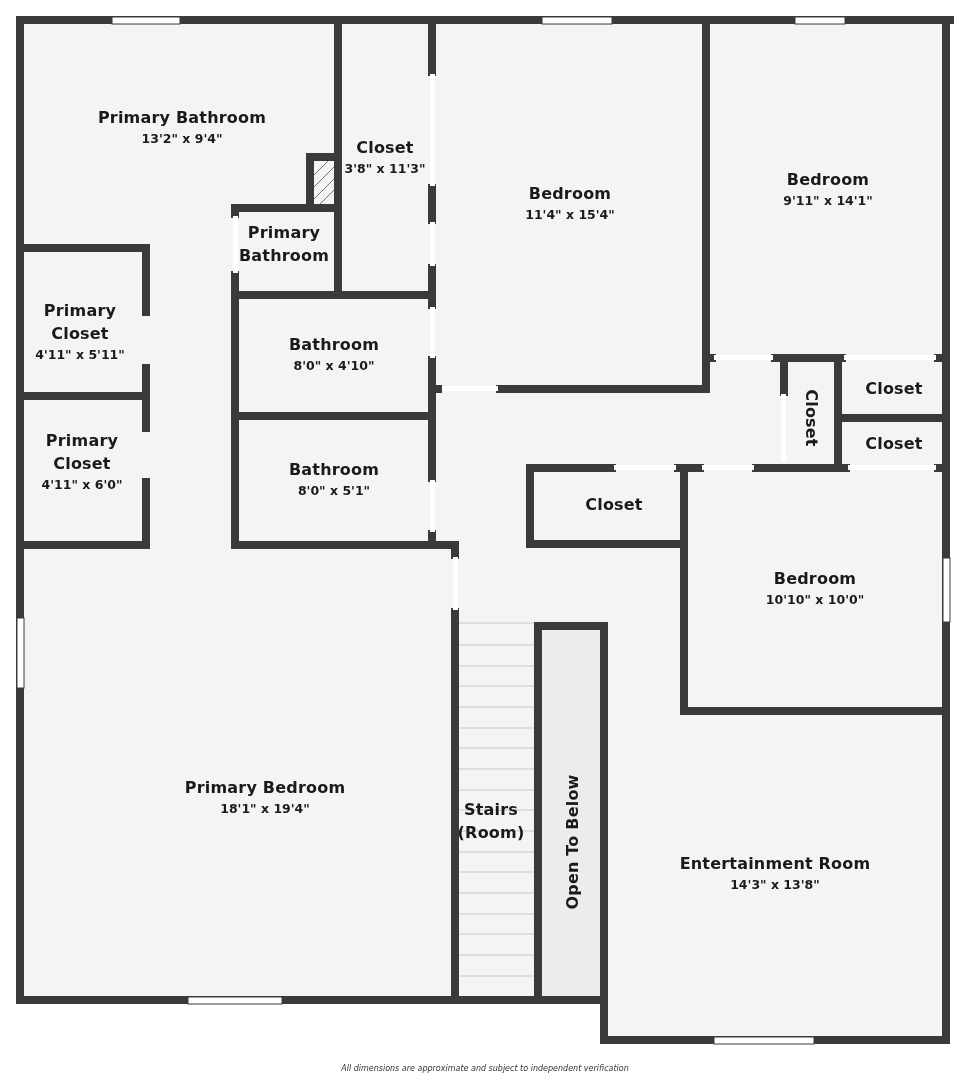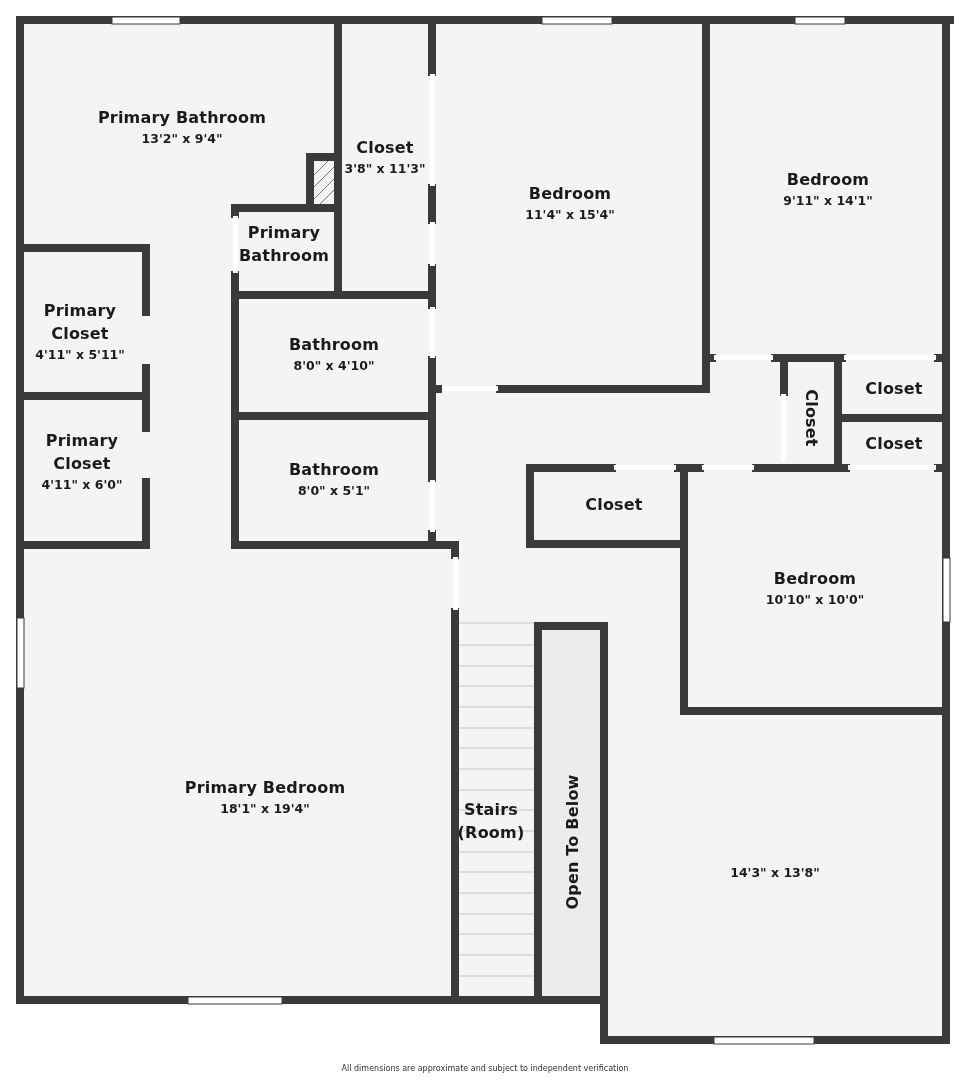--- a/index.html
+++ b/index.html
@@ -4,21 +4,21 @@
 <style>
   html, body { margin:0; padding:0; background:#ffffff; }
   body { width:970px; height:1080px; position:relative; overflow:hidden; font-family:"DejaVu Sans", sans-serif; }
   #plan { position:absolute; left:0; top:0; width:970px; height:1080px; }
   .room-label { position:absolute; transform:translate(-50%,-50%); text-align:center; color:#1a1a1a; white-space:nowrap; }
   .room-name { font-weight:bold; font-size:16px; line-height:23px; letter-spacing:0.2px; }
   .room-dim { font-weight:bold; font-size:12.5px; line-height:17px; margin-top:1px; }
   .vertical { transform:translate(-50%,-50%) rotate(90deg); }
   .vertical-ccw { transform:translate(-50%,-50%) rotate(-90deg); }
   .stairs-label { background:transparent;text-align:center; }
-  .disclaimer { position:absolute; left:0; width:970px; top:1064px; text-align:center; font-size:8px; color:#333; }
+  .disclaimer { position:absolute; left:0; width:970px; top:1064px; text-align:center; font-size:8px; color:#333;font-style:italic; }
 </style>
 </head>
 <body>
 
 <svg id="plan" viewBox="0 0 970 1080" xmlns="http://www.w3.org/2000/svg">
 
   <g fill="#f4f4f4">
     <polygon points="22,22 948,22 948,1040 606,1040 606,1000 22,1000"></polygon>
   </g>
   <rect x="540" y="626" width="63" height="372" fill="#ececec"></rect>
@@ -192,20 +192,21 @@
     </div>
     <div class="room-label" style="left: 815px; top: 587px;">
       <div class="room-name">Bedroom</div>
       <div class="room-dim">10'10" x 10'0"</div>
     </div>
     <div class="room-label" style="left: 248px; top: 796px; margin-left: 17px;">
       <div class="room-name">Primary Bedroom</div>
       <div class="room-dim">18'1" x 19'4"</div>
     </div>
     <div class="room-label" style="left: 775px; top: 872px;">
+      <div class="room-name">Entertainment Room</div>
       <div class="room-dim">14'3" x 13'8"</div>
     </div>
     <div class="room-label vertical" style="left: 811px; top: 418px;">
       <div class="room-name">Closet</div>
     </div>
     <div class="room-label vertical-ccw" style="left: 572px; top: 842px;">
       <div class="room-name">Open To Below</div>
     </div>
     <div class="room-label stairs-label" style="left: 491px; top: 821px;">
       <div class="room-name">Stairs</div>

